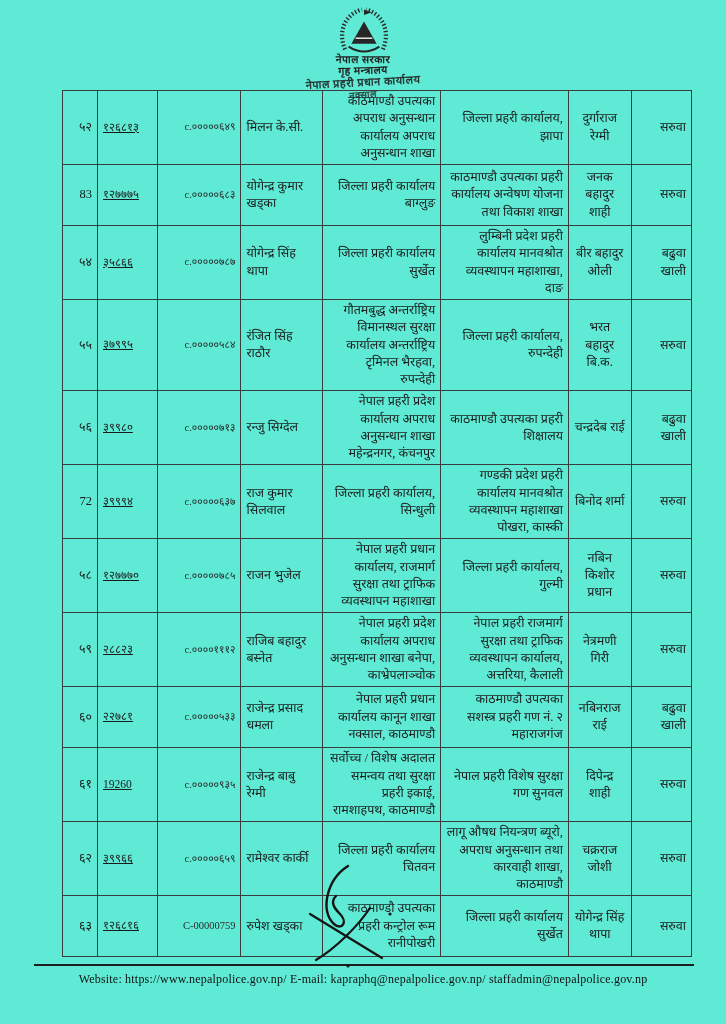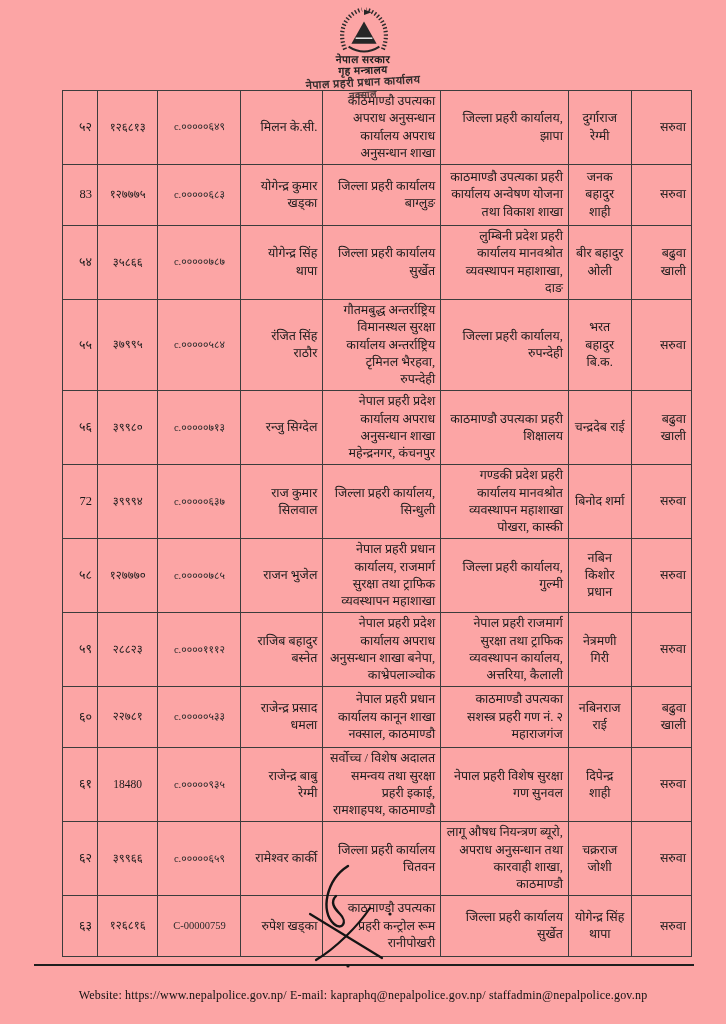--- a/index.html
+++ b/index.html
@@ -2,21 +2,21 @@
 <html><head>
 <meta charset="utf-8">
 <style>
   html,body{margin:0;padding:0;}
   body{
     width:726px;height:1024px;position:relative;
     background:#ffffff;
     font-family:"Liberation Serif","DejaVu Sans",serif;
     color:#1b1b1b;
   }
-  .page{position:absolute;inset:0;background:#fca5a5;overflow:hidden;}
+  .page{position:absolute;inset:0;background:#5eead4;overflow:hidden;}
 
   
   .seal{position:absolute;left:0;top:0;width:100%;text-align:center;z-index:3;}
   .seal-emblem{position:absolute;left:323px;top:6px;width:82px;height:56px;}
   .seal-line{position:absolute;width:100%;left:0;text-align:center;
     font-size:10.5px;font-weight:bold;color:#222;letter-spacing:.5px;white-space:nowrap;}
   .seal-gov{top:52px;}
   .seal-min{top:63px;transform:rotate(-2deg);}
   .seal-office{top:74px;transform:rotate(-3deg);font-size:11px;opacity:.9;}
   .seal-loc{top:88px;left:0;transform:rotate(-4deg);font-size:9.5px;opacity:.8;}
@@ -26,35 +26,35 @@
     position:absolute;left:62px;top:90px;width:630px;
     border-collapse:collapse;table-layout:fixed;z-index:2;
   }
   .doc-table td{
     border:1px solid #3c3c3c;
     font-size:12.5px;line-height:1.38;
     padding:2px 5px;vertical-align:middle;
     height:56px;word-wrap:break-word;
   }
   .doc-table td.c0{width:4.6%;text-align:right;}
-  .doc-table td.c1{width:9.2%;text-align:center;font-size:11.5px;}
-  .doc-table td.c2{width:13.3%;text-align:center;font-size:10.5px;color:#2a2a2a;}
-  .doc-table td.c3{width:13.1%;text-align:right;margin-top:9px;}
+  .doc-table td.c1{width:9.2%;font-size:11.5px;text-decoration:underline;}
+  .doc-table td.c2{width:13.3%;text-align:right;font-size:10.5px;color:#2a2a2a;}
+  .doc-table td.c3{width:13.1%;text-align:left;margin-top:9px;}
   .doc-table td.c4{width:19.6%;text-align:right;}
   .doc-table td.c5{width:21.4%;text-align:right;}
   .doc-table td.c6{width:9.6%;text-align:center;}
   .doc-table td.c7{width:9.2%;text-align:right;}
 
   
   .signature{position:absolute;left:296px;top:862px;width:120px;height:110px;z-index:5;}
 
   
   .footer-rule{position:absolute;left:34px;top:964px;width:660px;border-top:2px solid #1f1f1f;z-index:2;}
   .footer-text{position:absolute;left:0;top:972px;width:100%;text-align:center;
-    font-size:12px;color:#111;letter-spacing:.2px;z-index:2;margin-top:16px;}
+    font-size:12px;color:#111;letter-spacing:.2px;z-index:2;}
 </style>
 </head>
 <body>
 
 <div class="page">
 
   <div class="seal">
     <svg class="seal-emblem" viewBox="0 0 90 80" aria-hidden="true">
       <path d="M18,62 C7,36 18,12 42,5" fill="none" stroke="#2a2a2a" stroke-width="6" stroke-dasharray="2 3"></path>
       <path d="M72,62 C83,36 72,12 48,5" fill="none" stroke="#2a2a2a" stroke-width="6" stroke-dasharray="2 3"></path>
@@ -156,21 +156,21 @@
           <td class="c1">२२७८१</td>
           <td class="c2">c.०००००५३३</td>
           <td class="c3">राजेन्द्र प्रसाद धमला</td>
           <td class="c4">नेपाल प्रहरी प्रधान कार्यालय कानून शाखा नक्साल, काठमाण्डौ</td>
           <td class="c5">काठमाण्डौ उपत्यका सशस्त्र प्रहरी गण नं. २ महाराजगंज</td>
           <td class="c6">नबिनराज राई</td>
           <td class="c7">बढुवा खाली</td>
         </tr>
         <tr>
           <td class="c0">६१</td>
-          <td class="c1">18480</td>
+          <td class="c1">19260</td>
           <td class="c2">c.०००००९३५</td>
           <td class="c3">राजेन्द्र बाबु रेग्मी</td>
           <td class="c4">सर्वोच्च / विशेष अदालत समन्वय तथा सुरक्षा प्रहरी इकाई, रामशाहपथ, काठमाण्डौ</td>
           <td class="c5">नेपाल प्रहरी विशेष सुरक्षा गण सुनवल</td>
           <td class="c6">दिपेन्द्र शाही</td>
           <td class="c7">सरुवा</td>
         </tr>
         <tr>
           <td class="c0">६२</td>
           <td class="c1">३९९६६</td>

